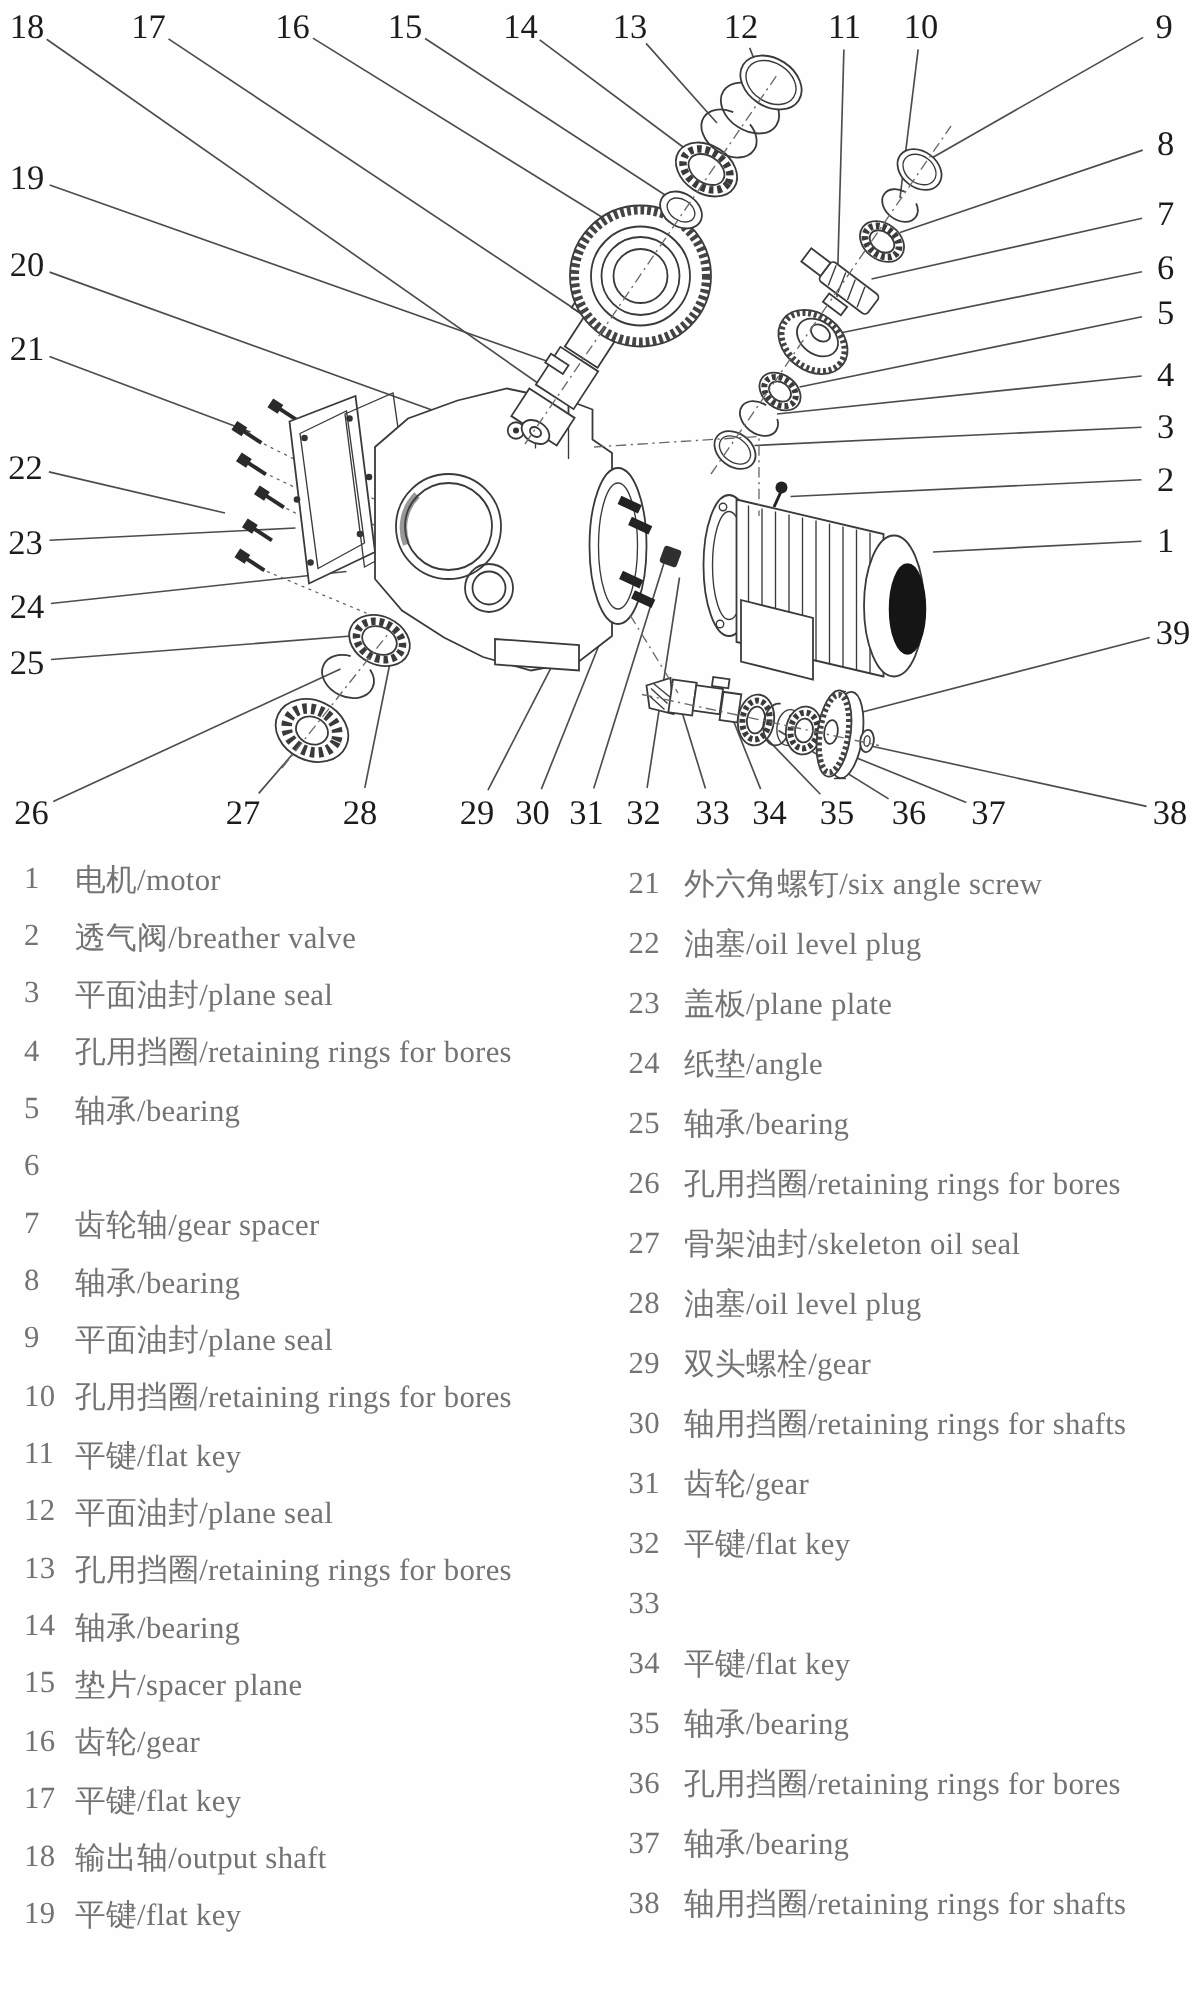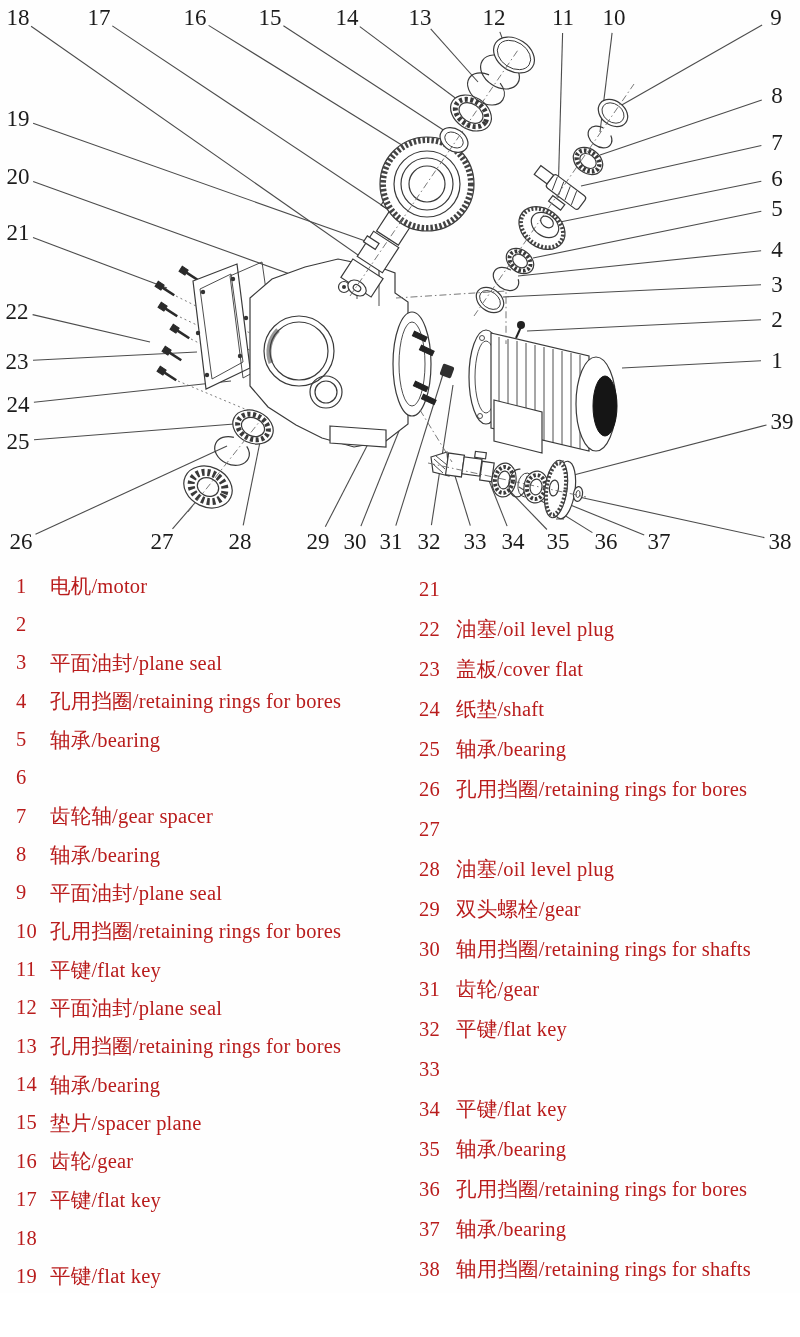--- a/index.html
+++ b/index.html
@@ -1,17 +1,17 @@
 <!DOCTYPE html>
 <html><head>
 <meta charset="utf-8">
 <style>
   html,body{margin:0;padding:0;background:#ffffff;}
   .page{position:relative;width:800px;height:1293px;background:#fefefe;overflow:hidden;
-        font-family:"Liberation Serif","DejaVu Serif",serif;color:#b91c1c;}
+        font-family:"Liberation Serif","DejaVu Serif",serif;color:#737373;}
   svg{position:absolute;left:0;top:0;}
   .leader{stroke:#4c4c4c;stroke-width:1.1;fill:none;}
   .callout{font-family:"Liberation Serif","DejaVu Serif",serif;font-size:23px;fill:#1c1c1c;text-anchor:middle;}
   .part{stroke:#3a3a3a;fill:none;stroke-width:1.2;}
   .partw{stroke:#3a3a3a;fill:#ffffff;stroke-width:1.2;}
   .thin{stroke:#3a3a3a;fill:none;stroke-width:0.9;}
   .darkfill{fill:#232323;stroke:#232323;}
   .dashline{stroke:#6a6a6a;stroke-width:0.9;fill:none;stroke-dasharray:7 3 1.5 3;}
   .dotline{stroke:#5a5a5a;stroke-width:0.8;fill:none;stroke-dasharray:2 3;}
   .rollers{stroke:#3a3a3a;fill:none;}
@@ -344,20 +344,21 @@
       </g>
   </svg>
 
   <div class="parts-col" id="col-left">
       <div class="prow">
         <span class="pnum">1</span>
         <span class="plabel">电机/motor</span>
       </div>
       <div class="prow">
         <span class="pnum">2</span>
+        <span class="plabel">透气阀/breather valve</span>
       </div>
       <div class="prow">
         <span class="pnum">3</span>
         <span class="plabel">平面油封/plane seal</span>
       </div>
       <div class="prow">
         <span class="pnum">4</span>
         <span class="plabel">孔用挡圈/retaining rings for bores</span>
       </div>
       <div class="prow">
@@ -406,56 +407,59 @@
       <div class="prow">
         <span class="pnum">16</span>
         <span class="plabel">齿轮/gear</span>
       </div>
       <div class="prow">
         <span class="pnum">17</span>
         <span class="plabel">平键/flat key</span>
       </div>
       <div class="prow">
         <span class="pnum">18</span>
+        <span class="plabel">输出轴/output shaft</span>
       </div>
       <div class="prow">
         <span class="pnum">19</span>
         <span class="plabel">平键/flat key</span>
       </div>
       <div class="prow">
         <span class="pnum">20</span>
         <span class="plabel">箱体/shafts</span>
       </div>
     </div>
   <div class="parts-col" id="col-right">
       <div class="prow">
         <span class="pnum">21</span>
+        <span class="plabel">外六角螺钉/six angle screw</span>
       </div>
       <div class="prow">
         <span class="pnum">22</span>
         <span class="plabel">油塞/oil level plug</span>
       </div>
       <div class="prow">
         <span class="pnum">23</span>
-        <span class="plabel">盖板/cover flat</span>
+        <span class="plabel">盖板/plane plate</span>
       </div>
       <div class="prow">
         <span class="pnum">24</span>
-        <span class="plabel">纸垫/shaft</span>
+        <span class="plabel">纸垫/angle</span>
       </div>
       <div class="prow">
         <span class="pnum">25</span>
         <span class="plabel">轴承/bearing</span>
       </div>
       <div class="prow">
         <span class="pnum">26</span>
         <span class="plabel">孔用挡圈/retaining rings for bores</span>
       </div>
       <div class="prow">
         <span class="pnum">27</span>
+        <span class="plabel">骨架油封/skeleton oil seal</span>
       </div>
       <div class="prow">
         <span class="pnum">28</span>
         <span class="plabel">油塞/oil level plug</span>
       </div>
       <div class="prow">
         <span class="pnum">29</span>
         <span class="plabel">双头螺栓/gear</span>
       </div>
       <div class="prow">

